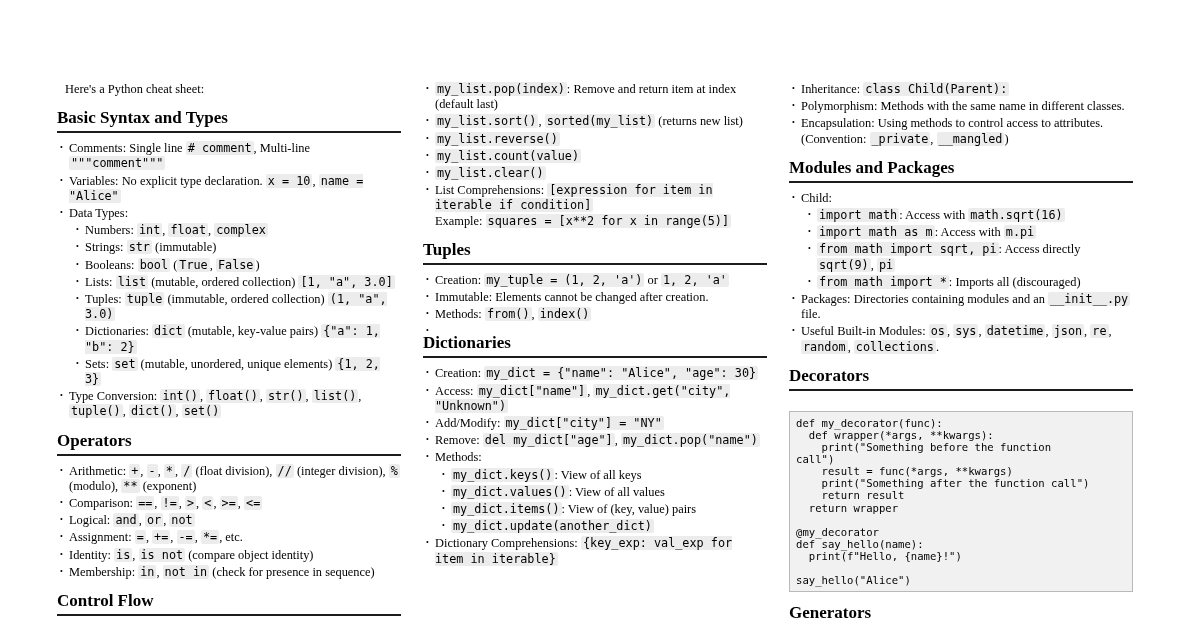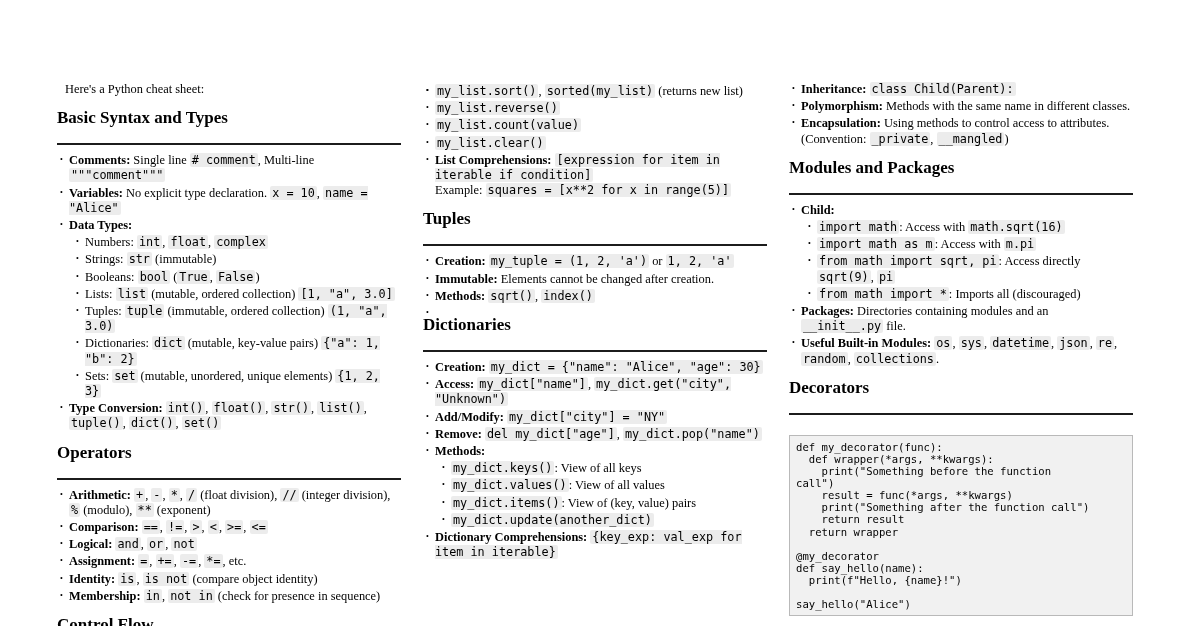--- a/index.html
+++ b/index.html
@@ -10,30 +10,30 @@
   }
   .page{position:absolute;inset:0;background:#fff;}
   .col{
     position:absolute;top:82px;width:344px;
     font-size:12.4px;line-height:15.2px;
   }
   .col1{left:57px}.col2{left:423px}.col3{left:789px}
   .para{margin:0 0 0 8px;}
   .heading{
     font-size:17px;font-weight:bold;line-height:19px;
-    margin:11px 0 8px 0;padding-bottom:16px;
+    margin:11px 0 8px 0;padding-bottom:4px;
     border-bottom:2px solid #1c1c1c;
   }
   .list{margin:0 0 2px 0;}
   .list .list{margin-left:16px;}
   .item{position:relative;padding-left:12px;margin-bottom:2px;}
   .bullet{
     position:absolute;left:3px;top:2px;font-size:8px;line-height:10px;
   }
-  .lbl{font-weight:bold;}
+  .lbl{font-weight:normal;}
   .code{
     font-family:"DejaVu Sans Mono",monospace;
     font-size:11.8px;background:#ececec;
     padding:0 2px;border-radius:2px;
   }
   pre.codeblock{
     font-family:"DejaVu Sans Mono",monospace;
     font-size:10.6px;line-height:12.1px;
     background:#f1f1f1;border:1px solid #b9b9b9;
     padding:5px 6px;margin:20px 0 2px 0;white-space:pre;
@@ -67,34 +67,34 @@
         <div class="item"><span class="bullet">•</span><span><span class="lbl">Comparison:</span><span> </span><span class="code">==</span><span>, </span><span class="code">!=</span><span>, </span><span class="code">&gt;</span><span>, </span><span class="code">&lt;</span><span>, </span><span class="code">&gt;=</span><span>, </span><span class="code">&lt;=</span></span></div>
         <div class="item"><span class="bullet">•</span><span><span class="lbl">Logical:</span><span> </span><span class="code">and</span><span>, </span><span class="code">or</span><span>, </span><span class="code">not</span></span></div>
         <div class="item"><span class="bullet">•</span><span><span class="lbl">Assignment:</span><span> </span><span class="code">=</span><span>, </span><span class="code">+=</span><span>, </span><span class="code">-=</span><span>, </span><span class="code">*=</span><span>, etc.</span></span></div>
         <div class="item"><span class="bullet">•</span><span><span class="lbl">Identity:</span><span> </span><span class="code">is</span><span>, </span><span class="code">is not</span><span> (compare object identity)</span></span></div>
         <div class="item"><span class="bullet">•</span><span><span class="lbl">Membership:</span><span> </span><span class="code">in</span><span>, </span><span class="code">not in</span><span> (check for presence in sequence)</span></span></div>
       </div>
       <div class="heading">Control Flow</div>
     </div>
   <div class="col col2">
       <div class="list depth1">
-        <div class="item"><span class="bullet">•</span></div>
+        <div class="item"><span class="bullet">•</span><span><span class="code">my_list.pop(index)</span><span>: Remove and return item at index (default last)</span></span></div>
         <div class="item"><span class="bullet">•</span><span><span class="code">my_list.sort()</span><span>, </span><span class="code">sorted(my_list)</span><span> (returns new list)</span></span></div>
         <div class="item"><span class="bullet">•</span><span><span class="code">my_list.reverse()</span></span></div>
         <div class="item"><span class="bullet">•</span><span><span class="code">my_list.count(value)</span></span></div>
         <div class="item"><span class="bullet">•</span><span><span class="code">my_list.clear()</span></span></div>
       </div>
       <div class="list depth0">
         <div class="item"><span class="bullet">•</span><span><span class="lbl">List Comprehensions:</span><span> </span><span class="code">[expression for item in iterable if condition]</span><br><span>Example: </span><span class="code">squares = [x**2 for x in range(5)]</span></span></div>
       </div>
       <div class="heading">Tuples</div>
       <div class="list depth0">
         <div class="item"><span class="bullet">•</span><span><span class="lbl">Creation:</span><span> </span><span class="code">my_tuple = (1, 2, 'a')</span><span> or </span><span class="code">1, 2, 'a'</span></span></div>
         <div class="item"><span class="bullet">•</span><span><span class="lbl">Immutable:</span><span> Elements cannot be changed after creation.</span></span></div>
-        <div class="item"><span class="bullet">•</span><span><span class="lbl">Methods:</span><span> </span><span class="code">sqrt()</span><span>, </span><span class="code">index()</span></span></div>
+        <div class="item"><span class="bullet">•</span><span><span class="lbl">Methods:</span><span> </span><span class="code">from()</span><span>, </span><span class="code">index()</span></span></div>
         <div class="item"><span class="bullet">•</span></div>
       </div>
       <div class="heading">Dictionaries</div>
       <div class="list depth0">
         <div class="item"><span class="bullet">•</span><span><span class="lbl">Creation:</span><span> </span><span class="code">my_dict = {"name": "Alice", "age": 30}</span></span></div>
         <div class="item"><span class="bullet">•</span><span><span class="lbl">Access:</span><span> </span><span class="code">my_dict["name"]</span><span>, </span><span class="code">my_dict.get("city", "Unknown")</span></span></div>
         <div class="item"><span class="bullet">•</span><span><span class="lbl">Add/Modify:</span><span> </span><span class="code">my_dict["city"] = "NY"</span></span></div>
         <div class="item"><span class="bullet">•</span><span><span class="lbl">Remove:</span><span> </span><span class="code">del my_dict["age"]</span><span>, </span><span class="code">my_dict.pop("name")</span></span></div>
         <div class="item"><span class="bullet">•</span><span><span class="lbl">Methods:</span></span></div>
         <div class="list depth1">

